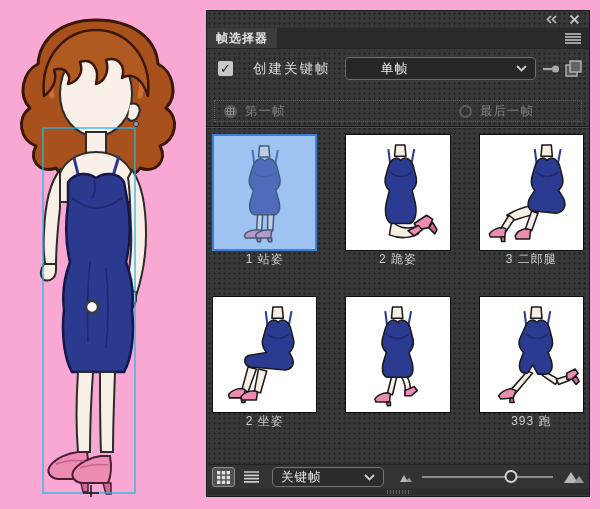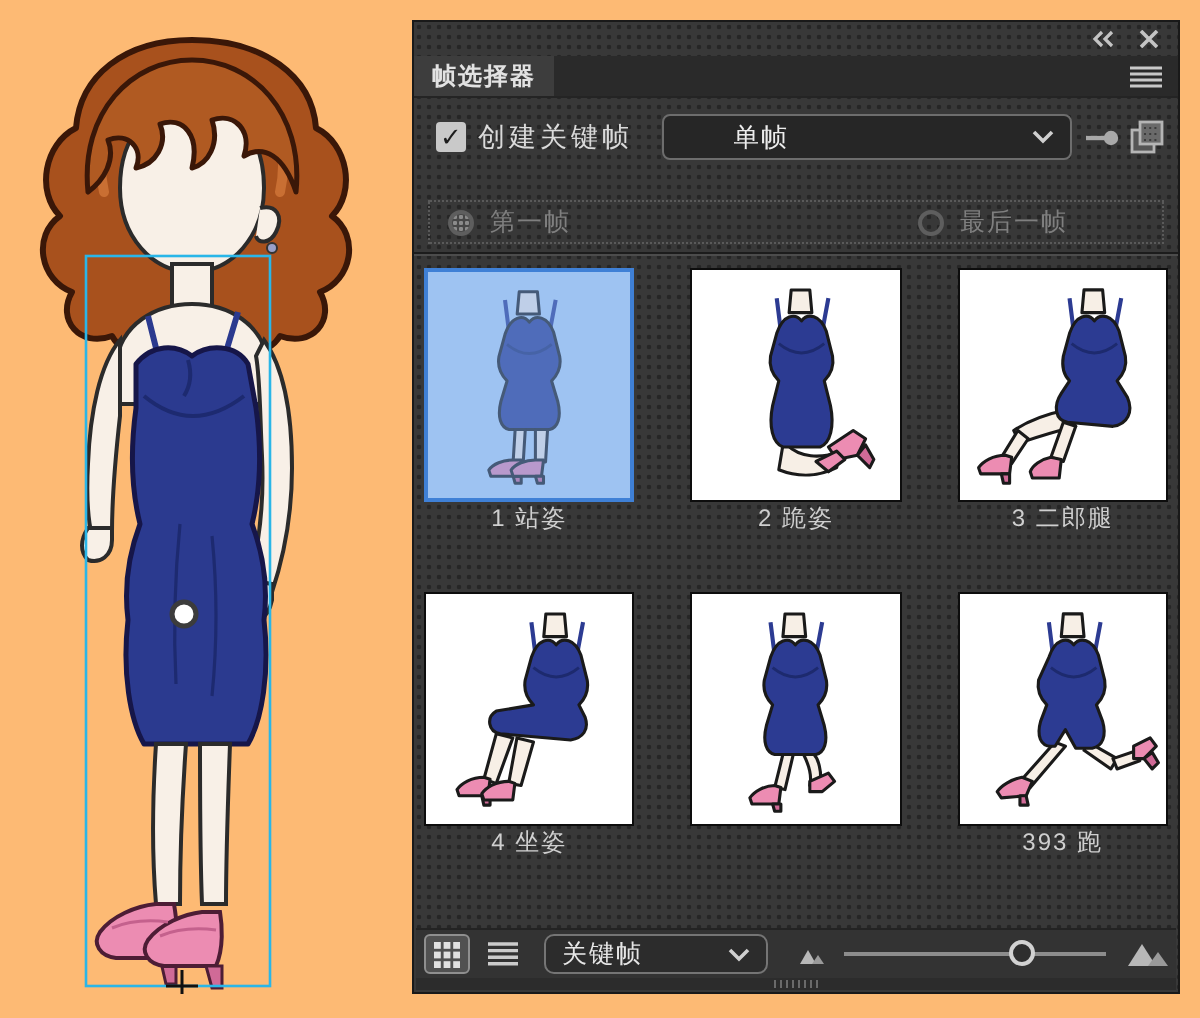--- a/index.html
+++ b/index.html
@@ -1,17 +1,17 @@
 <!DOCTYPE html>
 <html><head>
 <meta charset="utf-8">
 <style>
   html,body{margin:0;padding:0;}
   body{width:600px;height:509px;font-family:"Liberation Sans","DejaVu Sans",sans-serif;}
-  .screen{position:relative;width:600px;height:509px;background:#fdba74;overflow:hidden;}
+  .screen{position:relative;width:600px;height:509px;background:#f9a8d4;overflow:hidden;}
 
   
   .artwork{position:absolute;left:0;top:12px;width:202px;height:485px;}
   .artwork svg{width:100%;height:100%;display:block;}
 
   
   .panel{position:absolute;left:206px;top:10px;width:384px;height:487px;
     background-color:#383838;
     background-image:radial-gradient(rgba(0,0,0,.32) 1px,transparent 1.3px);
     background-size:5px 5px;
@@ -22,21 +22,21 @@
   .panel-tabbar{height:20px;background:#2a2a2a;display:flex;align-items:stretch;border-bottom:1px solid #242424;}
   .tab{background:#3d3d3d;color:#e2e2e2;font-size:12px;line-height:20px;padding:0 9px;font-weight:bold;letter-spacing:1px;}
   .tab-menu{margin-left:auto;display:flex;align-items:center;padding-right:8px;}
 
   .panel-body{padding:5px 5px 0 5px;position:relative;}
 
   
   .row-controls{display:flex;align-items:center;height:27px;margin:1px 2px 0 2px;}
   .checkbox{width:15px;height:15px;background:#c9c9c9;border-radius:2px;margin-left:4px;
     display:flex;align-items:center;justify-content:center;color:#1d1d1d;font-size:13px;font-weight:bold;line-height:1;}
-  .chk-label{font-size:13.5px;color:#dadada;margin-left:6px;letter-spacing:2px;white-space:nowrap;}
+  .chk-label{font-size:13.5px;color:#dadada;margin-left:20px;letter-spacing:2px;white-space:nowrap;}
   .dropdown{flex:1;margin-left:14px;height:21px;background:#262626;border:1px solid #6d6d6d;border-radius:4px;
     display:flex;align-items:center;padding:0 8px;min-width:0;}
   .dropdown .dd-text{font-size:13px;color:#ececec;flex:1;letter-spacing:1px;white-space:nowrap;overflow:hidden;margin-left:27px;}
   .chev{width:11px;height:7px;flex:none;}
   .pin-icon{width:18px;height:16px;margin-left:6px;flex:none;}
   .dup-icon{width:17px;height:17px;margin-left:5px;flex:none;}
 
   
   .row-radios{margin:18px 2px 0 2px;height:22px;border:1px dotted #5a5a5a;
     display:flex;align-items:center;padding:0 9px;box-sizing:border-box;}
@@ -243,21 +243,21 @@
                 <path d="M34,62 L28,84 L34,86 L42,64 Z" fill="#f7efe6"></path>
                 <path d="M44,64 L40,86 L46,87 L52,66 Z" fill="#f7efe6"></path>
                 <path d="M28,83 C22,83 17,86 15,89 L16,92 L30,92 L31,84 Z" fill="#ec8cb2"></path>
                 <path d="M27,92 L28,96.5 L31,96.5 L31,92 Z" fill="#d06a97"></path>
                 <path d="M40,85 C34,85 29,88 27,91 L28,94 L42,94 L43,86 Z" fill="#ec8cb2"></path>
                 <path d="M51,25 C54,16 60,15 63,19 C66,15 72,16 75,24 L78,36 C79,42 76,46 74,48 L77,54 C79,60 76,64 70,65 L36,62 C30,61 29,54 34,51 L52,48 C50,46 47,42 48,36 Z" fill="#2c3b92"></path>
                 <path d="M52,30 Q63,39 74,30" fill="none" stroke="#1d2a6e" stroke-width="1.4"></path>
               </g>
             </svg>
           </div>
-          <div class="thumb-label">4 坐姿</div>
+          <div class="thumb-label">2 坐姿</div>
         </div>
 
         <div class="thumb-cell">
           <div class="thumb">
             <svg viewBox="0 0 100 100">
               <g stroke="#1a1a1a" stroke-width="1.5" stroke-linejoin="round">
                 <path d="M45,4 L54,4 L55,15 L44,15 Z" fill="#f7efe6"></path>
                 <path d="M40,24 L38,8 M60,24 L63,8" fill="none" stroke="#2c3b92" stroke-width="2"></path>
                 <path d="M44,72 L40,88 L45,89 L49,72 Z" fill="#f7efe6"></path>
                 <path d="M54,72 C57,78 58,83 57,87 L62,87 C63,80 61,74 59,72 Z" fill="#f7efe6"></path>

